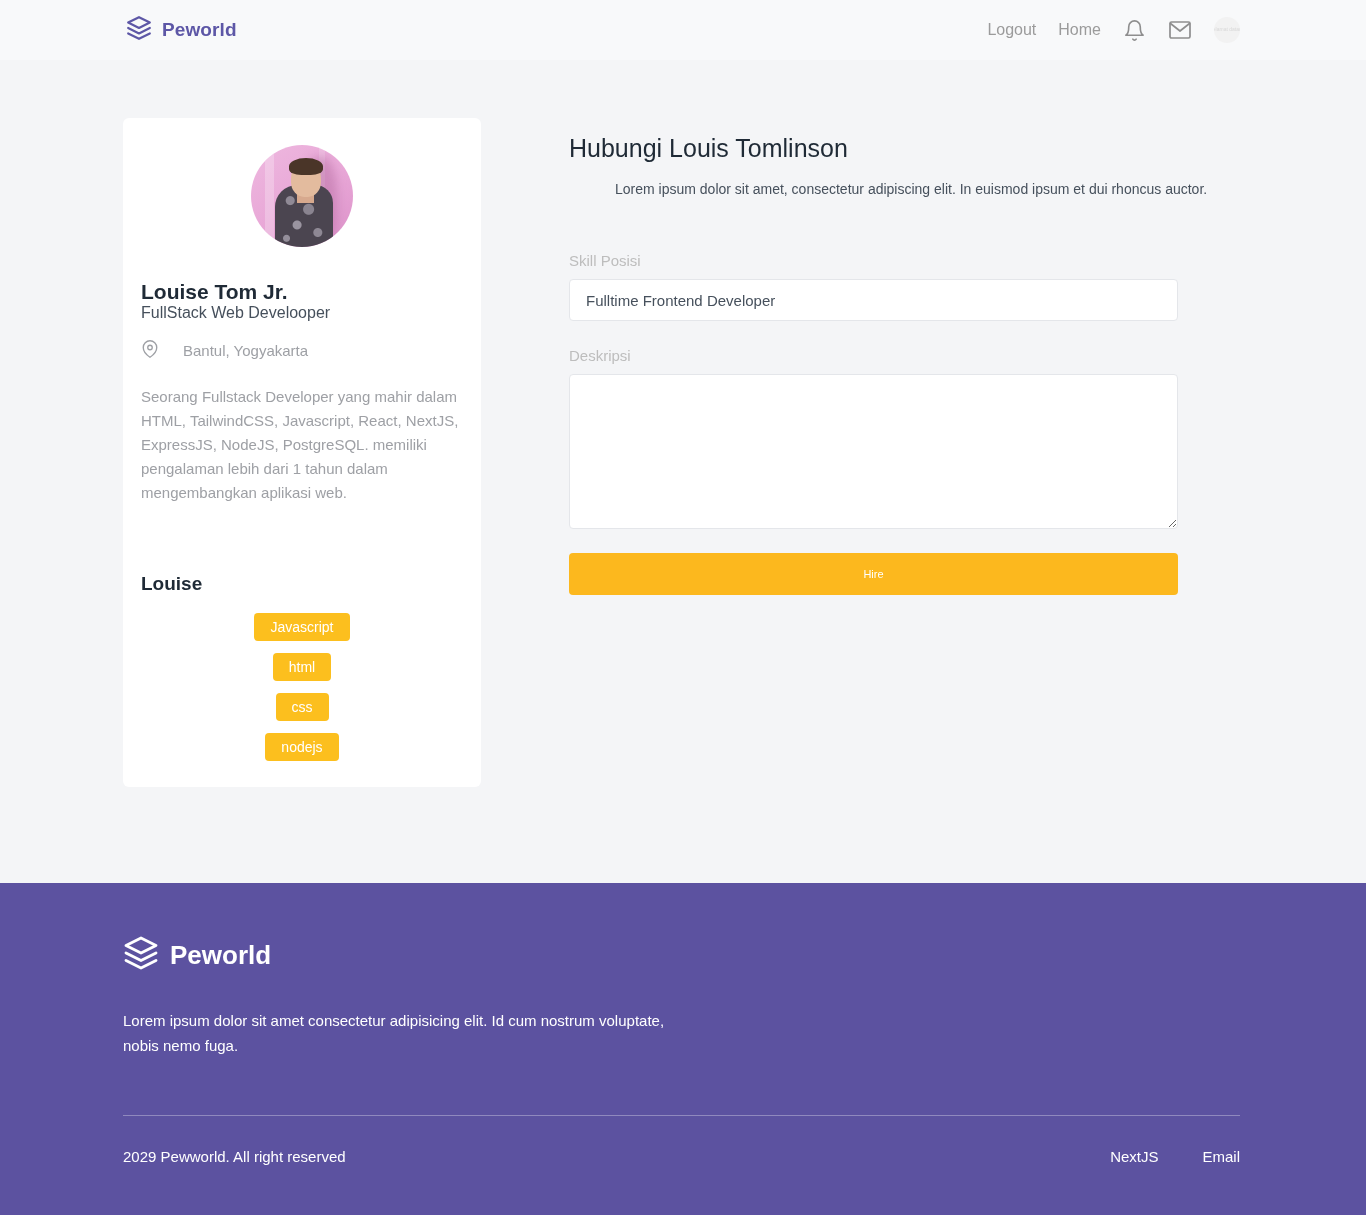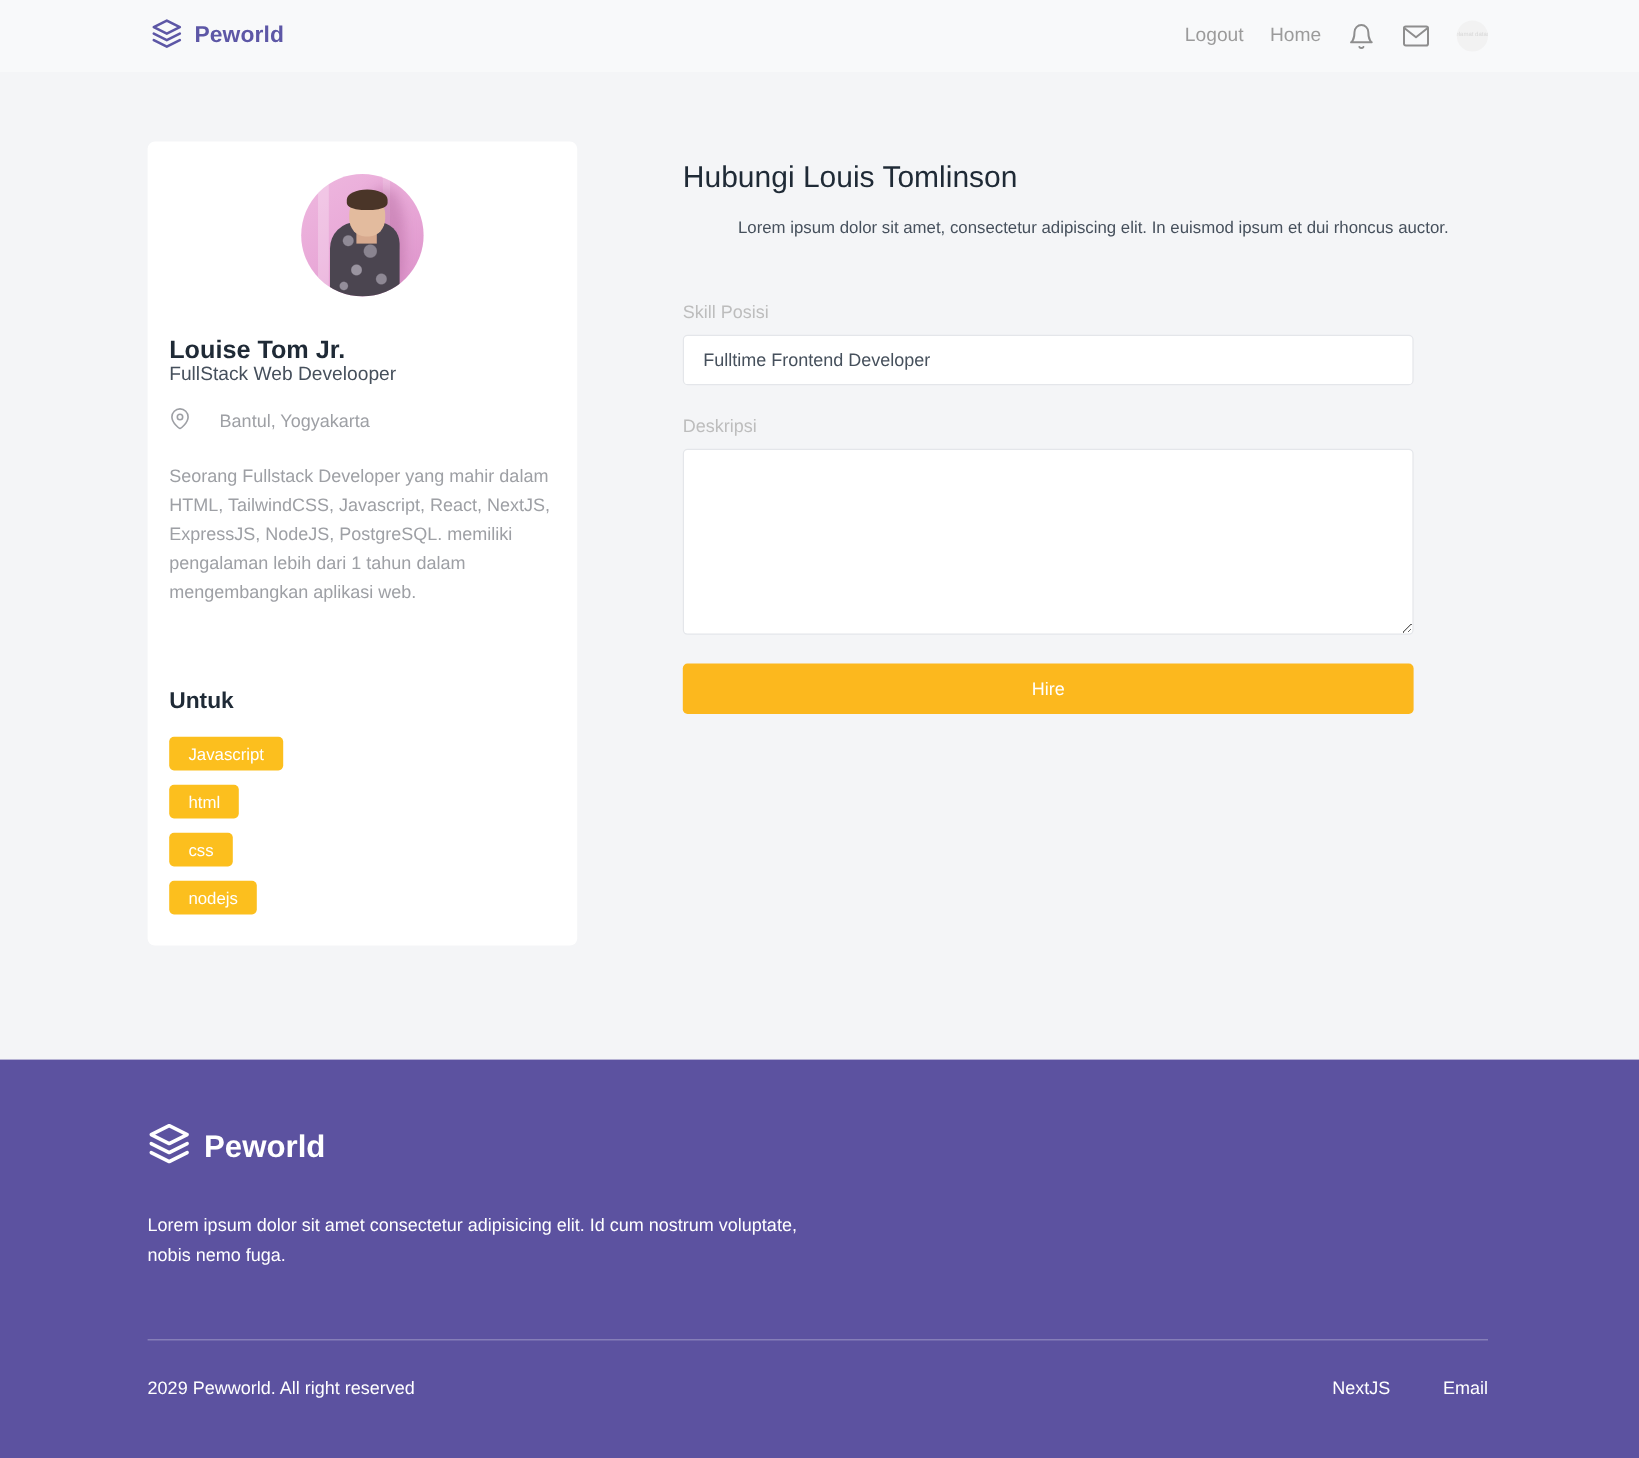--- a/index.html
+++ b/index.html
@@ -150,21 +150,21 @@
     line-height: 24px;
     color: #9EA0A5;
     margin-bottom: 68px;
   }
   .skill-title {
     font-size: 19px;
     font-weight: bold;
     color: #1F2A36;
     margin-bottom: 18px;
   }
-  .skill-list { display: flex; flex-direction: column; align-items: flex-start; gap: 12px; }
+  .skill-list { display: flex; flex-direction: column; align-items: center; gap: 12px; }
   .skill-chip {
     background: #FCBF1E;
     color: #FFFFFF;
     font-size: 14px;
     border-radius: 4px;
     padding: 6px 16px;
     cursor: pointer;
   }
 
   
@@ -216,21 +216,21 @@
     margin-bottom: 24px;
     display: block;
   }
   .hire-btn {
     width: 609px;
     height: 42px;
     background: #FCB81E;
     color: #FFFFFF;
     border: none;
     border-radius: 4px;
-    font-size: 15px;
+    font-size: 11px;
     font-family: "Liberation Sans", sans-serif;
     cursor: pointer;
   }
 
   
   .footer {
     background: #5C52A0;
     height: 332px;
     padding: 52px 126px 0 123px;
   }
@@ -325,21 +325,21 @@
         <svg width="18" height="18" viewBox="0 0 24 24" fill="none" stroke="#9EA0A5" stroke-width="1.8" stroke-linecap="round" stroke-linejoin="round">
           <path d="M21 10c0 7-9 13-9 13s-9-6-9-13a9 9 0 0 1 18 0z"></path>
           <circle cx="12" cy="10" r="3"></circle>
         </svg>
       </span>
       <span>Bantul, Yogyakarta</span>
     </div>
 
     <div class="profile-bio">Seorang Fullstack Developer yang mahir dalam HTML, TailwindCSS, Javascript, React, NextJS, ExpressJS, NodeJS, PostgreSQL. memiliki pengalaman lebih dari 1 tahun dalam mengembangkan aplikasi web.</div>
 
-    <div class="skill-title">Untuk</div>
+    <div class="skill-title">Louise</div>
     <div class="skill-list">
       <span class="skill-chip">Javascript</span>
       <span class="skill-chip">html</span>
       <span class="skill-chip">css</span>
       <span class="skill-chip">nodejs</span>
     </div>
   </div>
 
   <div class="form-col">
     <h1 class="form-title">Hubungi Louis Tomlinson</h1>

